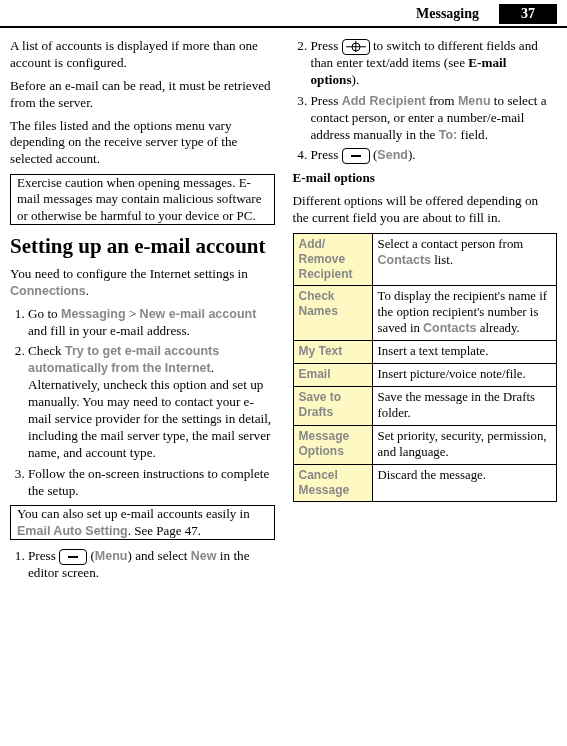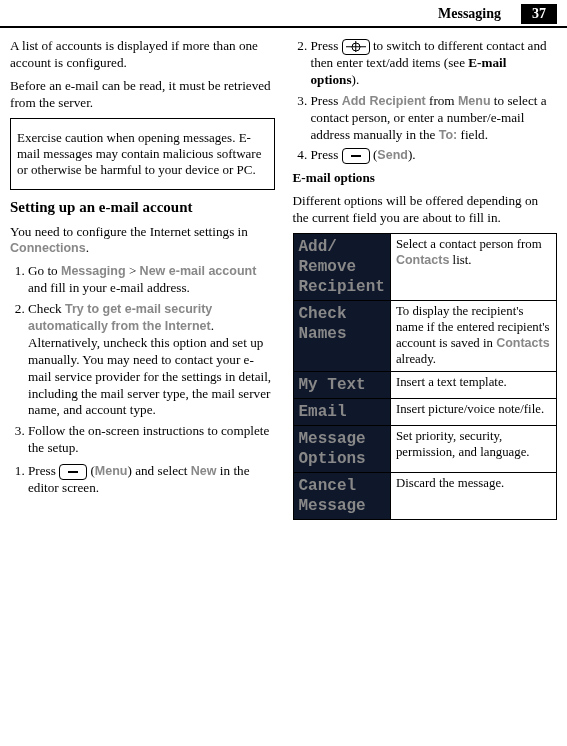--- a/index.html
+++ b/index.html
@@ -21,43 +21,43 @@
     gap: 20px;
   }
   .header-title {
     font-weight: bold;
     font-size: 14px;
   }
   .page-num {
     background: #000;
     color: #fff;
     font-weight: bold;
-    padding: 2px 11px;
+    padding: 2px 22px;
     font-size: 14px;
   }
   .columns {
     display: flex;
     padding: 10px 10px 0 10px;
     gap: 18px;
   }
   .col {
     flex: 1;
     font-size: 13.2px;
     line-height: 1.28;
   }
   p { margin: 0 0 6px 0; }
   .box {
     border: 1px solid #000;
-    padding: 11px 6px;
+    padding: 0 6px;
     margin: 6px 0 8px 0;
     font-size: 13px;
     line-height: 1.25;
   }
   h2 {
-    font-size: 15px;
+    font-size: 21px;
     font-weight: bold;
     margin: 4px 0 6px 0;
   }
   .ui-term {
     font-family: Arial, Helvetica, sans-serif;
     font-weight: bold;
     color: #888;
     font-size: 12.5px;
     margin-top: 45px;
   }
@@ -108,102 +108,110 @@
     font-size: 12.8px;
     margin-top: 4px;
   }
   table.opts td {
     border: 1px solid #000;
     padding: 3px 5px;
     vertical-align: top;
     line-height: 1.25;
   }
   table.opts td.k {
-    background: #0f172a;
-    font-family: Liberation Mono, monospace;
+    background: #fef9c3;
+    font-family: Liberation Sans, sans-serif;
     font-weight: bold;
     color: #888;
     width: 30%;
-    font-size: 16px;
+    font-size: 12px;
   }
 </style>
 </head>
 <body>
 
 <div class="header">
   <span class="header-title">Messaging</span>
   <span class="page-num">37</span>
 </div>
 
 <div class="columns">
 
   <div class="col">
     <p>A list of accounts is displayed if more than one account is configured.</p>
     <p>Before an e-mail can be read, it must be retrieved from the server.</p>
+    <p>The files listed and the options menu vary depending on the receive server type of the selected account.</p>
 
     <div class="box">Exercise caution when opening messages. E-mail messages may contain malicious software or otherwise be harmful to your device or PC.</div>
 
     <h2>Setting up an e-mail account</h2>
 
     <p>
       <span>You need to configure the Internet settings in </span><span class="ui-term">Connections</span><span>.</span>
     </p>
 
     <ol>
       <li>
         <span>Go to </span><span class="ui-term">Messaging</span><span> &gt; </span><span class="ui-term">New e-mail account</span><span> and fill in your e-mail address.</span>
       </li>
       <li>
-        <span>Check </span><span class="ui-term">Try to get e-mail security automatically from the Internet</span><span>. Alternatively, uncheck this option and set up manually. You may need to contact your e-mail service provider for the settings in detail, including the mail server type, the mail server name, and account type.</span>
+        <span>Check </span><span class="ui-term">Try to get e-mail accounts automatically from the Internet</span><span>. Alternatively, uncheck this option and set up manually. You may need to contact your e-mail service provider for the settings in detail, including the mail server type, the mail server name, and account type.</span>
       </li>
       <li>Follow the on-screen instructions to complete the setup.</li>
     </ol>
 
+    <div class="box">
+      <span>You can also set up e-mail accounts easily in </span><span class="ui-term">Email Auto Setting</span><span>. See Page 47.</span>
+    </div>
 
 
     <ol>
       <li>
         <span>Press </span><span class="key dash"></span> (<span class="ui-term">Menu</span><span>) and select </span><span class="ui-term">New</span><span> in the editor screen.</span>
       </li>
     </ol>
   </div>
 
   <div class="col">
     <ol start="2">
       <li>
-        <span>Press </span><span class="key nav"><span class="v"></span></span><span> to switch to different contact and then enter text/add items (see </span><span class="bold">E-mail options</span><span>).</span>
+        <span>Press </span><span class="key nav"><span class="v"></span></span><span> to switch to different fields and than enter text/add items (see </span><span class="bold">E-mail options</span><span>).</span>
       </li>
       <li>
         <span>Press </span><span class="ui-term">Add Recipient</span><span> from </span><span class="ui-term">Menu</span><span> to select a contact person, or enter a number/e-mail address manually in the </span><span class="ui-term">To:</span><span> field.</span>
       </li>
       <li>
         <span>Press </span><span class="key dash"></span> (<span class="ui-term">Send</span><span>).</span>
       </li>
     </ol>
 
     <p class="bold">E-mail options</p>
     <p>Different options will be offered depending on the current field you are about to fill in.</p>
 
     <table class="opts">
       <tbody id="opts-body">
           <tr>
             <td class="k">Add/<br>Remove Recipient</td>
             <td><span>Select a contact person from </span><span class="ui-term">Contacts</span><span> list.</span></td>
           </tr>
           <tr>
             <td class="k">Check Names</td>
-            <td><span>To display the recipient's name if the entered recipient's account is saved in </span><span class="ui-term">Contacts</span><span> already.</span></td>
+            <td><span>To display the recipient's name if the option recipient's number is saved in </span><span class="ui-term">Contacts</span><span> already.</span></td>
           </tr>
           <tr>
             <td class="k">My Text</td>
             <td><span>Insert a text template.</span></td>
           </tr>
           <tr>
             <td class="k">Email</td>
             <td><span>Insert picture/voice note/file.</span></td>
+          </tr>
+          <tr>
+            <td class="k">Save to Drafts</td>
+            <td><span>Save the message in the Drafts folder.</span></td>
           </tr>
           <tr>
             <td class="k">Message Options</td>
             <td><span>Set priority, security, permission, and language.</span></td>
           </tr>
           <tr>
             <td class="k">Cancel Message</td>
             <td><span>Discard the message.</span></td>
           </tr>
         </tbody>

